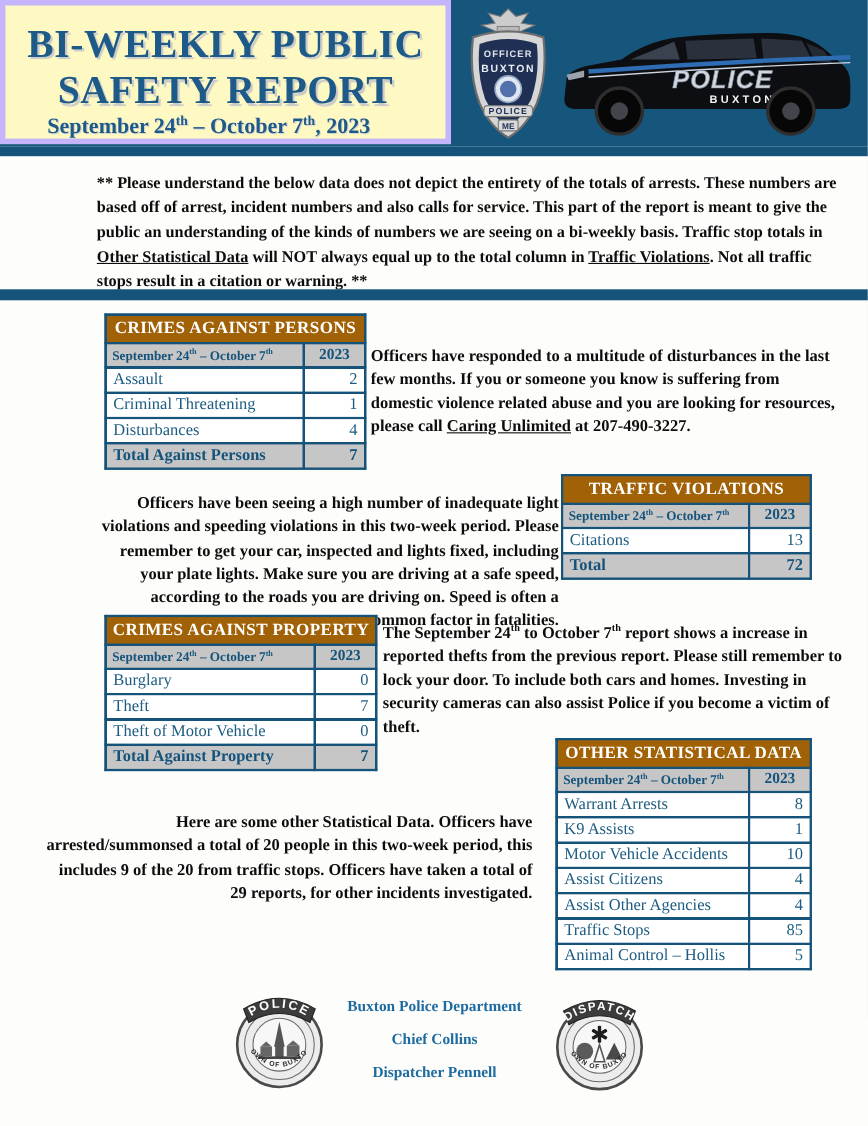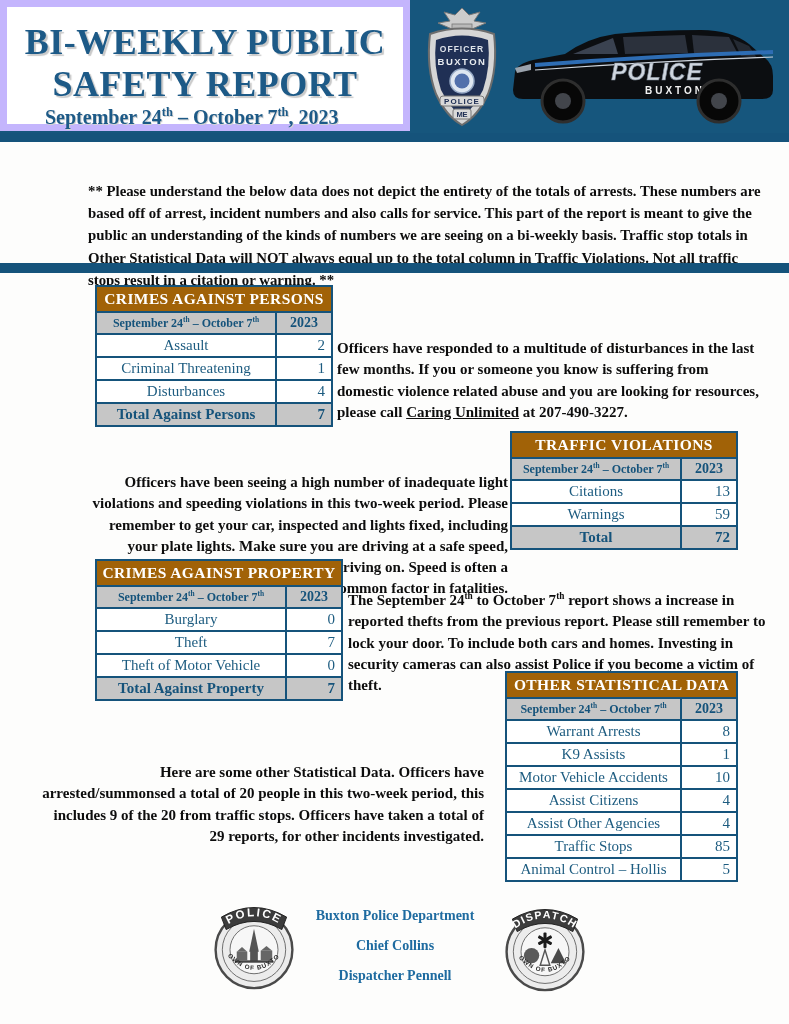--- a/index.html
+++ b/index.html
@@ -4,50 +4,50 @@
 <style>
   html,body{margin:0;padding:0;background:#e9e9e9;}
   .page{
     position:relative;width:789px;height:1024px;margin:0 auto;
     background:#fdfdfc;overflow:hidden;
     font-family:"Liberation Serif","DejaVu Serif",serif;color:#111;
   }
   
   .header{position:absolute;top:0;left:0;width:789px;height:133px;background:#16567d;}
   .header-white{
-    position:absolute;top:0;left:0;width:410px;height:131px;background:#ffffff;
-    border:7px solid #c4b5fd;box-sizing:border-box;
+    position:absolute;top:0;left:0;width:410px;height:131px;background:#fef9c3;
+    border:5px solid #c4b5fd;box-sizing:border-box;
   }
   .title-line{
     position:absolute;left:0;width:100%;text-align:center;
     font-weight:bold;font-size:36px;letter-spacing:.5px;color:#1d5a87;
     text-shadow:2px 2px 1px #c9c9c9;white-space:nowrap;
   }
   .title-1{top:14px;}
   .title-2{top:56px;}
   .header-date{
     position:absolute;left:38px;top:99px;font-weight:bold;font-size:20px;color:#1d5a87;
     text-shadow:1px 1px 0 #d4d4d4;white-space:nowrap;
   }
   .header-rule{position:absolute;top:133px;left:0;width:789px;height:9px;background:#15537b;}
   .badge-art{position:absolute;left:420px;top:6px;width:84px;height:122px;}
   .car-art{position:absolute;left:505px;top:12px;width:276px;height:114px;}
   
-  .para{position:absolute;font-weight:bold;line-height:1.42;margin-top:24px;}
+  .para{position:absolute;font-weight:bold;line-height:1.42;}
   .disclaimer{left:88px;top:156px;width:674px;font-size:14.8px;line-height:1.5;color:#0d0d0d;}
   .u{text-decoration:underline;}
   sup.sp{font-size:.62em;vertical-align:super;line-height:0;}
   .p-persons{left:337px;top:314px;width:430px;font-size:15px;text-align:left;color:#0d0d0d;}
   .p-traffic{left:92px;top:448px;width:416px;font-size:15px;text-align:right;color:#0d0d0d;}
   .p-property{left:348px;top:566px;width:418px;font-size:15px;text-align:left;color:#0d0d0d;}
   .p-other{left:42px;top:738px;width:442px;font-size:15px;text-align:right;color:#0d0d0d;}
   .divider{position:absolute;top:263px;left:0;width:789px;height:10px;background:#15537b;}
   
   table.dtable{position:absolute;border-collapse:collapse;table-layout:fixed;background:#15537b;}
-  .dtable td{border:2px solid #15537b;box-sizing:border-box;overflow:hidden;white-space:nowrap;text-align:center;}
+  .dtable td{border:2px solid #15537b;box-sizing:border-box;overflow:hidden;white-space:nowrap;}
   .dtable .ttl td{
     background:#a16207;color:#ffffff;text-align:center;font-weight:bold;
     font-size:15.5px;padding:3px 2px;letter-spacing:.4px;margin-left:48px;
   }
   .dtable .sub td{background:#c6c6c6;color:#15537b;font-weight:bold;font-size:12px;padding:2px 5px;}
   .dtable .sub td.num, .dtable .sub .yr{font-size:14px;text-align:center;padding:2px 3px;}
   .dtable .row td{background:#ffffff;color:#1d5c80;font-size:15px;padding:2px 6px;}
   .dtable td.num{text-align:right;}
   .dtable .total td{background:#c6c6c6;color:#15537b;font-weight:bold;font-size:15px;padding:2px 6px;}
   .t-persons{left:95px;top:285px;width:236px;}
@@ -158,24 +158,20 @@
         <tr class="ttl">
           <td colspan="2">TRAFFIC VIOLATIONS</td>
         </tr>
     <tr class="sub">
       <td><span>September 24</span><sup class="sp">th</sup><span> – October 7</span><sup class="sp">th</sup></td>
       <td class="yr">2023</td>
     </tr>
     <tr class="row">
           <td>Citations</td>
           <td class="num">13</td>
-        </tr>
-    <tr class="row">
-          <td>Warnings</td>
-          <td class="num">59</td>
         </tr>
     <tr class="total">
           <td>Total</td>
           <td class="num">72</td>
         </tr>
   </tbody>
     </table>
 
   <table class="dtable t-property">
     <colgroup>

